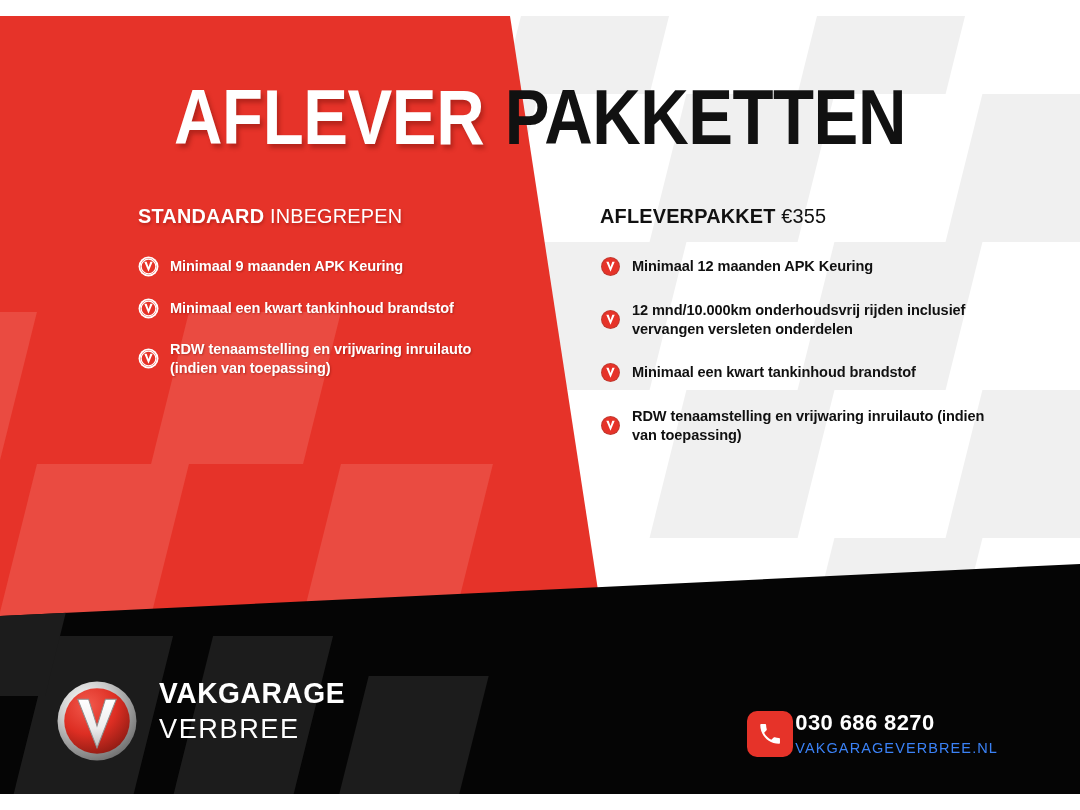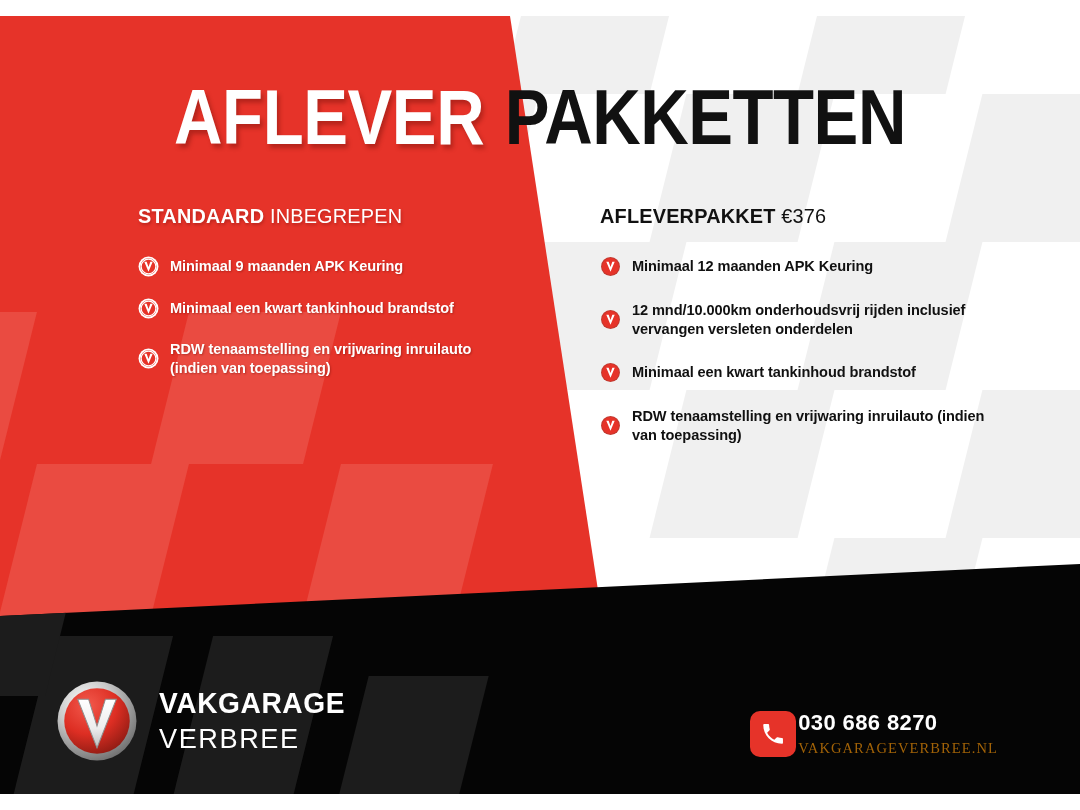--- a/index.html
+++ b/index.html
@@ -128,21 +128,21 @@
     margin-right:11px;
     position:relative;
   }
   .vbullet svg { display:block; width:21px; height:21px; }
 
   
   .logo-block {
     position:absolute;
     left:55px; top:663px;
     display:flex;
-    align-items:center;
+    align-items:flex-start;
   }
   .logo-mark { width:84px; height:84px; flex:0 0 auto; }
   .logo-text { margin-left:20px; line-height:1; }
   .logo-line1 {
     font-size:29px; font-weight:700; color:#ffffff;
     letter-spacing:.6px;
     transform:scaleX(0.97); transform-origin:left center;
   }
   .logo-line2 {
     font-size:28px; font-weight:400; color:#ffffff;
@@ -163,22 +163,22 @@
     background:#e63329;
     display:flex; align-items:center; justify-content:center;
     flex:0 0 auto;
   }
   .contact-text { margin-left:2px; line-height:1; }
   .contact-phone {
     font-size:22px; font-weight:700; color:#ffffff;
     letter-spacing:.4px;
   }
   .contact-site {
-    font-size:14.5px; font-weight:400; color:#a16207;
-    letter-spacing:1.1px; margin-top:7px;font-family:Liberation Serif, serif;
+    font-size:14.5px; font-weight:400; color:#3b82f6;
+    letter-spacing:1.1px; margin-top:7px;
   }
 </style>
 </head>
 <body>
 
 <div class="poster">
 
   <div class="canvas">
 
     <div class="flag-white">
@@ -252,21 +252,21 @@
               <path d="M12 11 L20 30 L28 11 L23.5 11 L20 21 L16.5 11 Z" fill="#ffffff"></path>
             </svg>
         </span>
         <span class="item-text">RDW tenaamstelling en vrijwaring inruilauto (indien van toepassing)</span>
       </div>
     </div>
 
     <div class="col col-right">
       <div class="col-head">
         <span class="strong">AFLEVERPAKKET</span>
-        <span class="light">€376</span>
+        <span class="light">€355</span>
       </div>
 
       <div class="item">
         <span class="vbullet">
           <svg viewBox="0 0 40 40">
               <circle cx="20" cy="20" r="18" fill="#c0392f"></circle>
               <circle cx="20" cy="20" r="16" fill="#e63329"></circle>
               <path d="M12 11 L20 30 L28 11 L23.5 11 L20 21 L16.5 11 Z" fill="#ffffff"></path>
             </svg>
         </span>

